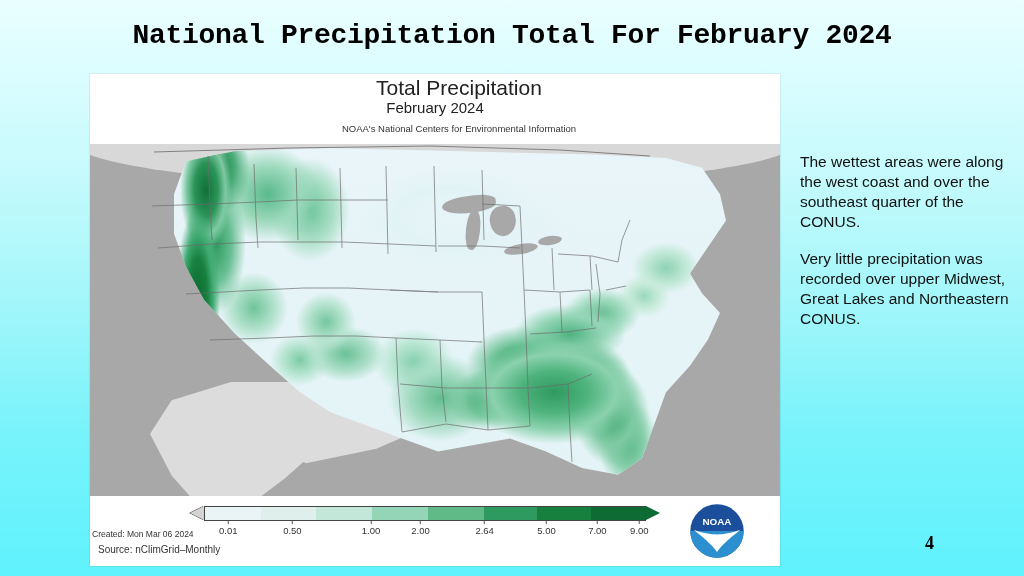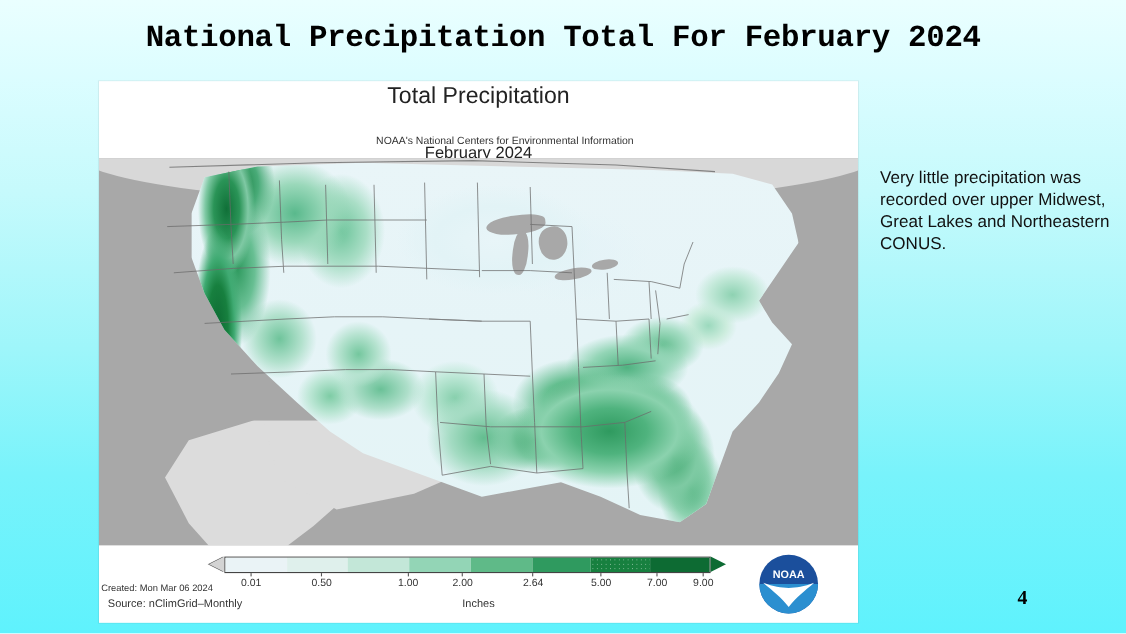--- a/index.html
+++ b/index.html
@@ -58,30 +58,30 @@
   }
   #map-title {
     position: absolute;
     left: 0;
     top: 2px;
     width: 690px;
     text-align: center;
     font-size: 21px;
     color: #222;
     font-family: "Liberation Sans", sans-serif;
+    padding-left: 24px;
   }
   #map-subtitle {
     position: absolute;
     left: 0;
     top: 25px;
     width: 690px;
     text-align: center;
     font-size: 15px;
     color: #222;
-    margin-top: 32px;
   }
   #map-credit {
     position: absolute;
     left: 0;
     top: 49px;
     width: 690px;
     text-align: center;
     font-size: 9.5px;
     color: #333;
     margin-left: 24px;
@@ -415,34 +415,34 @@
           <div class="tick" style="left: 38.31px;"><span class="mark"></span><span>0.01</span></div>
           <div class="tick" style="left: 102.4px;"><span class="mark"></span><span>0.50</span></div>
           <div class="tick" style="left: 181px; text-align: right;"><span class="mark"></span><span>1.00</span></div>
           <div class="tick" style="left: 230.58px;"><span class="mark"></span><span>2.00</span></div>
           <div class="tick" style="left: 294.67px;"><span class="mark"></span><span>2.64</span></div>
           <div class="tick" style="left: 356.55px;"><span class="mark"></span><span>5.00</span></div>
           <div class="tick" style="left: 407.38px;"><span class="mark"></span><span>7.00</span></div>
           <div class="tick" style="left: 449.37px;"><span class="mark"></span><span>9.00</span></div>
         </div>
 
-      <div id="legend-units">Inches</div>
 
       <div id="created-line">Created: Mon Mar 06 2024</div>
       <div id="source-line">Source: nClimGrid–Monthly</div>
 
       <svg id="noaa-logo" viewBox="0 0 100 100">
         <circle cx="50" cy="50" r="46" fill="#1b4f9c"></circle>
         <path d="M4 50 a46 46 0 0 0 92 0 z" fill="#2b8fd0"></path>
         <path d="M10 48 C26 62, 38 70, 50 86 C62 70, 74 62, 90 48 C74 54, 62 56, 50 56 C38 56, 26 54, 10 48 Z" fill="#ffffff"></path>
         <text x="50" y="40" text-anchor="middle" font-family="'Liberation Sans', sans-serif" font-size="17" font-weight="bold" fill="#ffffff">NOAA</text>
       </svg>
 
     </div>
   </div>
 
   <div id="caption">
+    <p>The wettest areas were along the west coast and over the southeast quarter of the CONUS.</p>
     <p>Very little precipitation was recorded over upper Midwest, Great Lakes and Northeastern CONUS.</p>
   </div>
 
   <div id="page-number">4</div>
 
 </div>
 
 </body></html>

